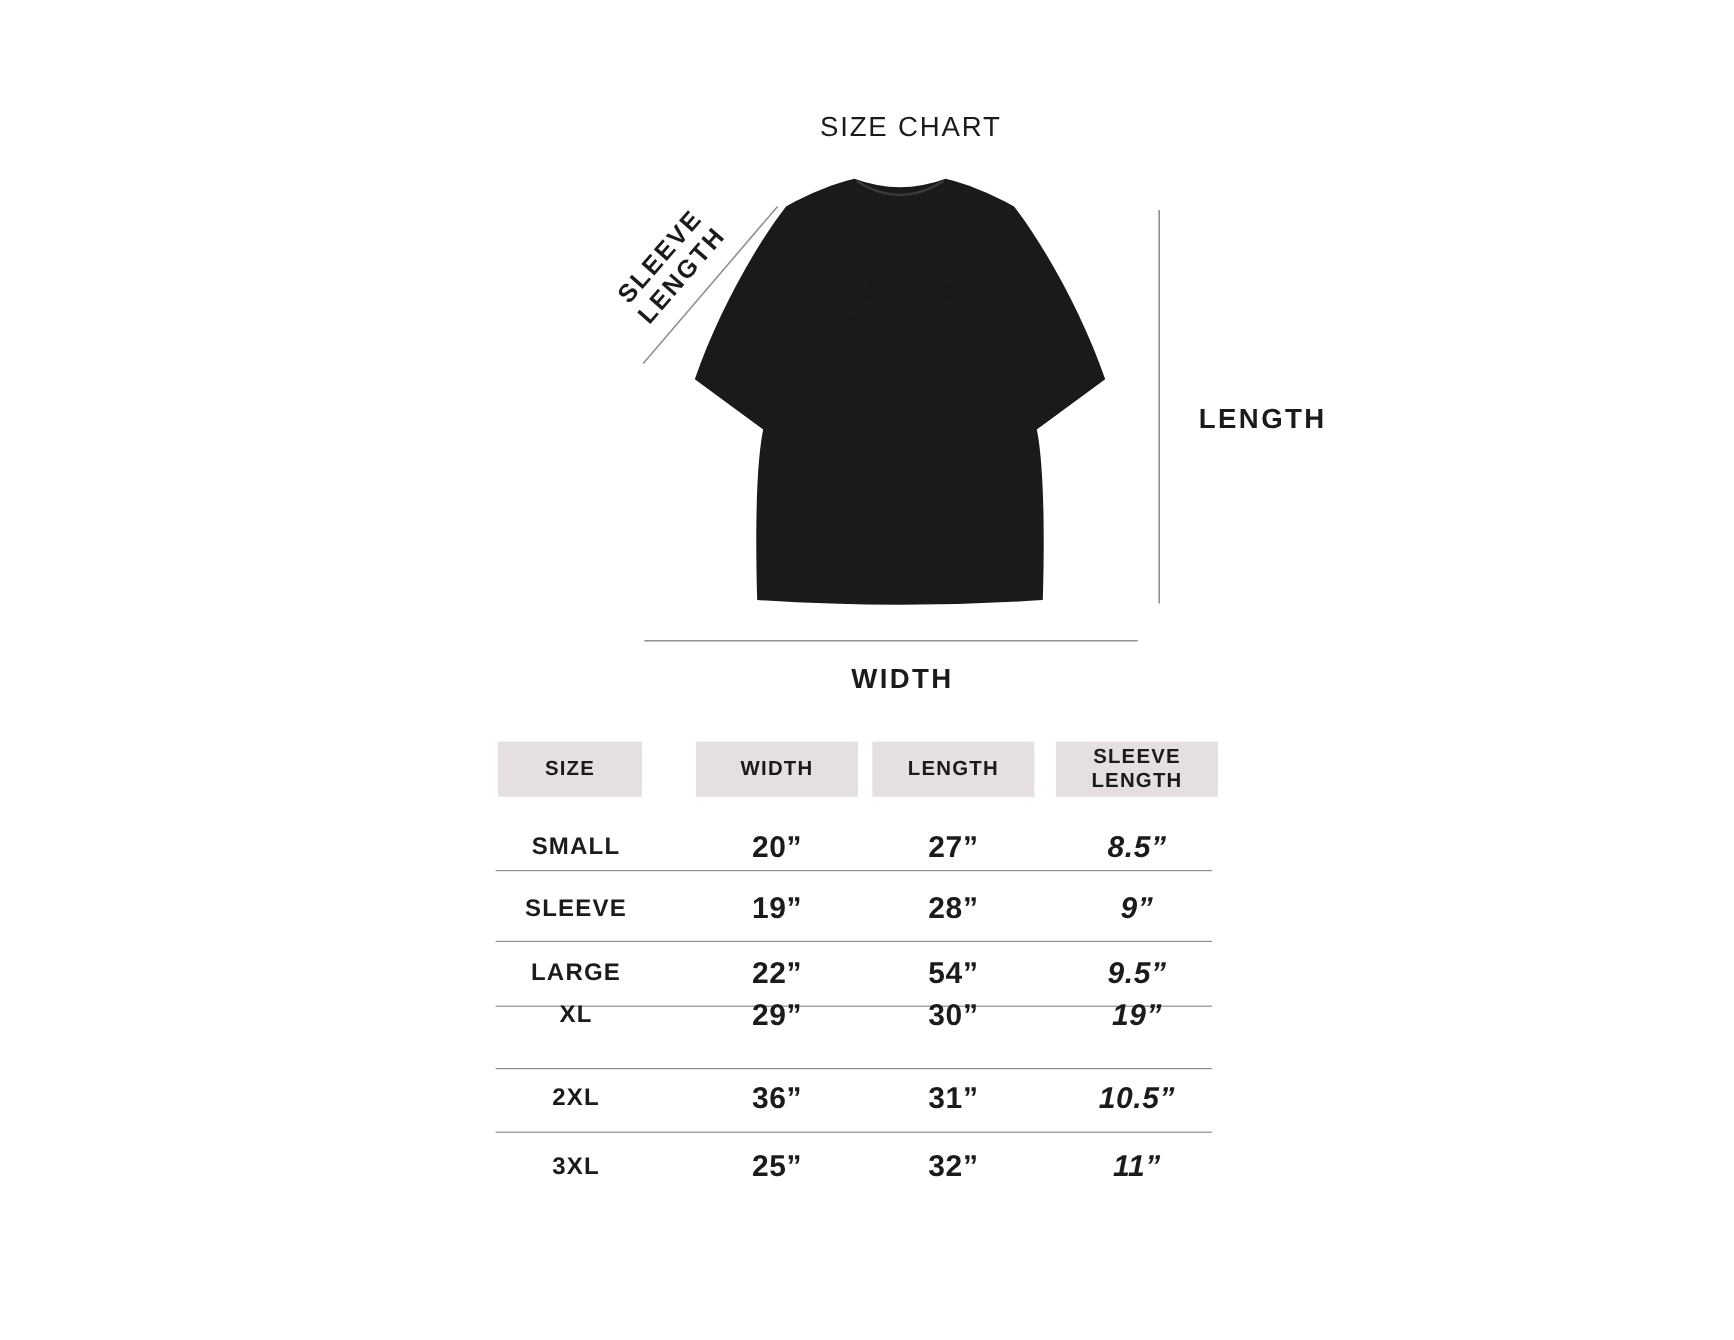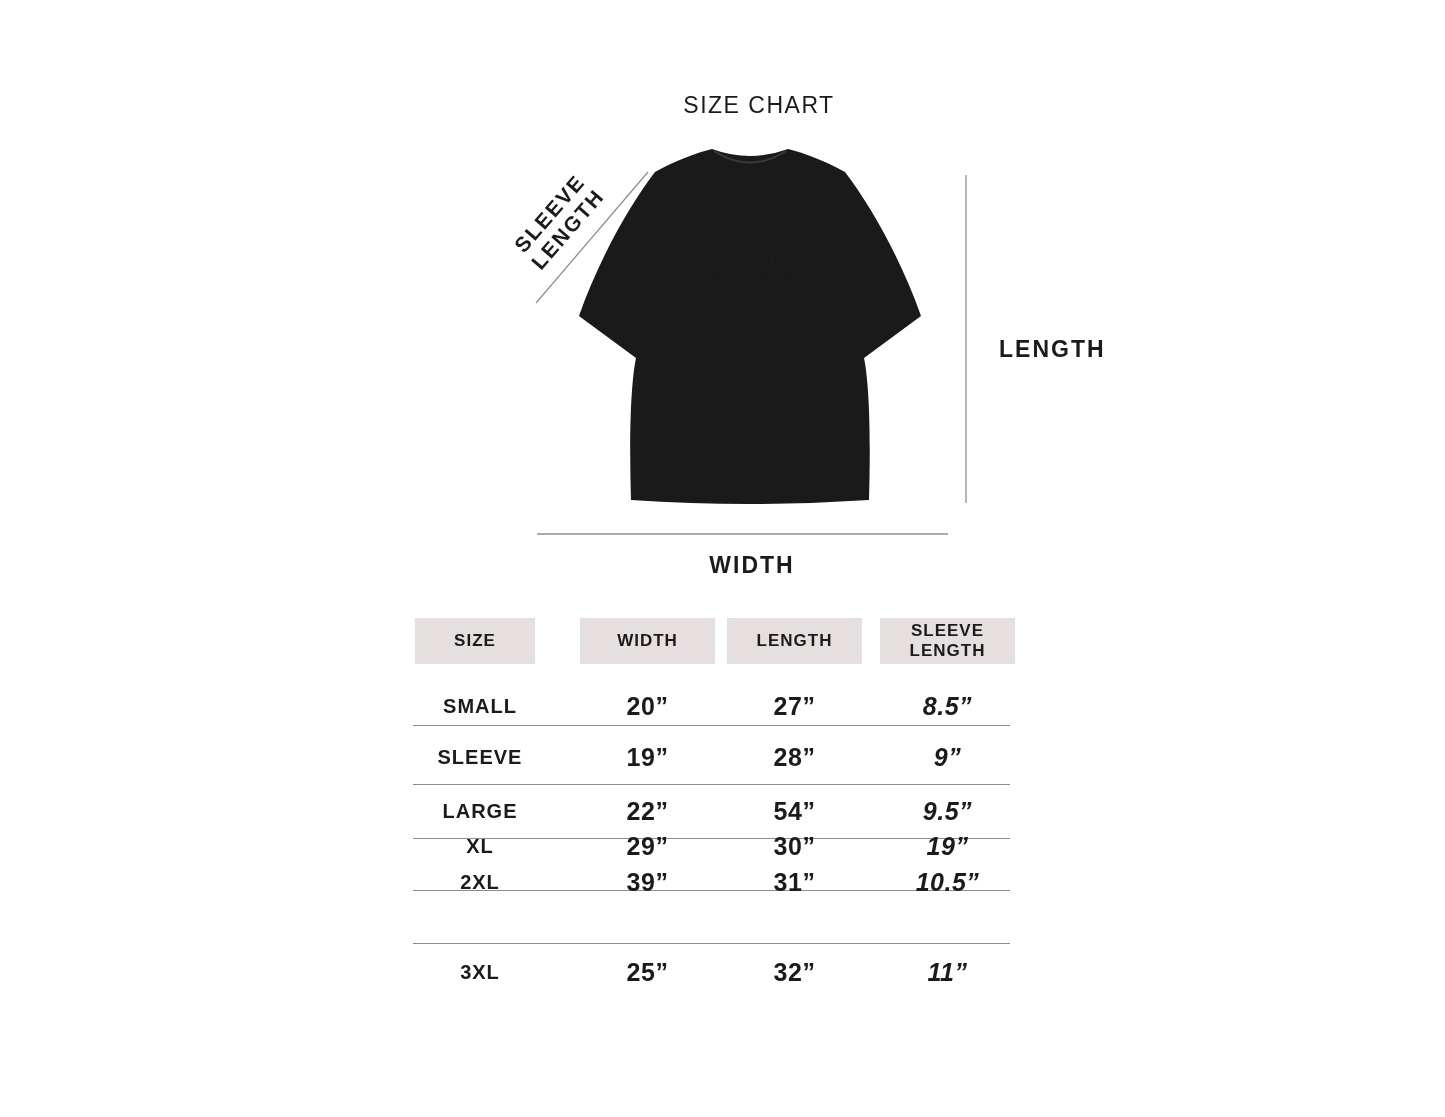--- a/index.html
+++ b/index.html
@@ -114,23 +114,23 @@
   <div class="abs divider" style="top:838px"></div>
 
   <div class="abs trow" style="top:830px">
     <span class="cell c0">XL</span>
     <span class="cell c1 num">29”</span>
     <span class="cell c2 num">30”</span>
     <span class="cell c3 num">19”</span>
   </div>
   <div class="abs divider" style="top:890px"></div>
 
-  <div class="abs trow" style="top:866px">
+  <div class="abs trow" style="top:899px">
     <span class="cell c0">2XL</span>
-    <span class="cell c1 num">39”</span>
+    <span class="cell c1 num">36”</span>
     <span class="cell c2 num">31”</span>
     <span class="cell c3 num">10.5”</span>
   </div>
   <div class="abs divider" style="top:943px"></div>
 
   <div class="abs trow" style="top:956px">
     <span class="cell c0">3XL</span>
     <span class="cell c1 num">25”</span>
     <span class="cell c2 num">32”</span>
     <span class="cell c3 num">11”</span>

